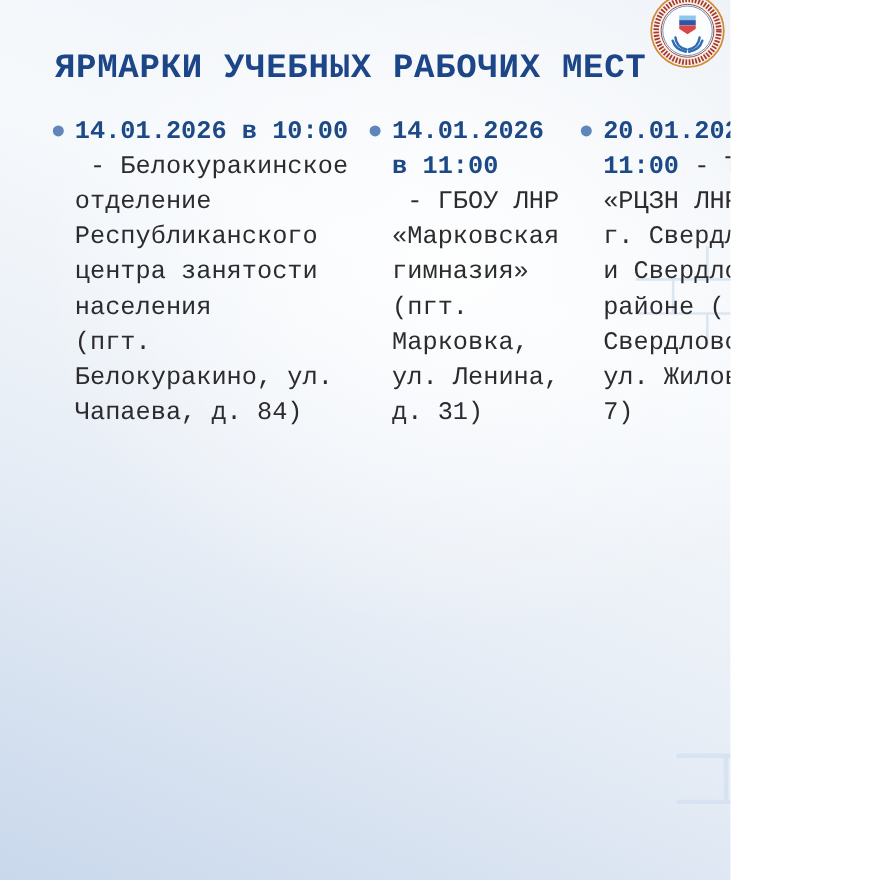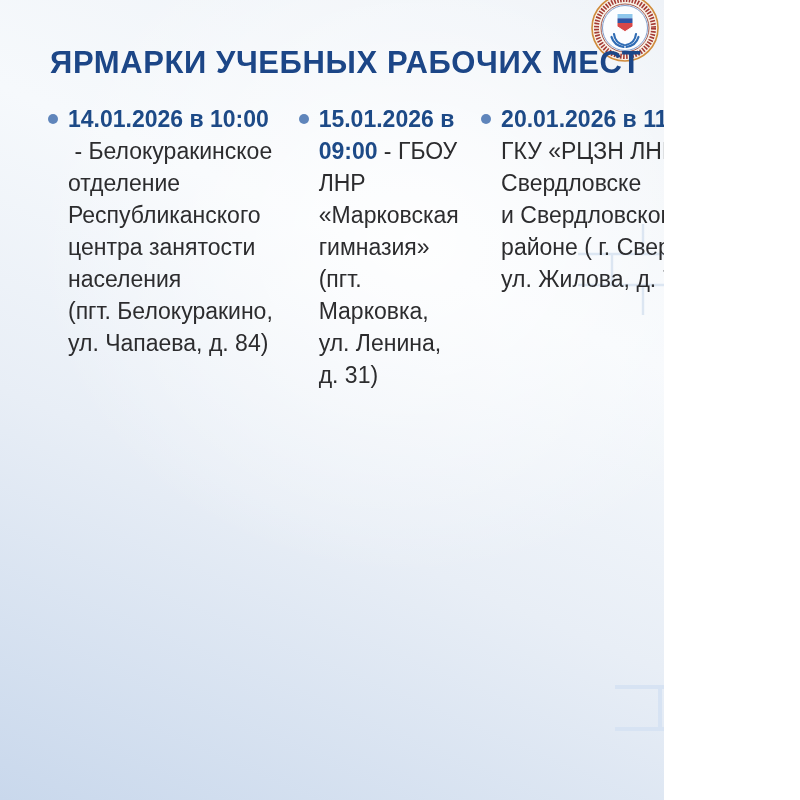--- a/index.html
+++ b/index.html
@@ -6,20 +6,21 @@
   body { font-family: "Liberation Sans", sans-serif; }
 
   .poster {
     position: relative;
     width: 664px;
     height: 800px;
     overflow: hidden;
     background:
       radial-gradient(95% 70% at 62% 30%, rgba(255,255,255,0.85) 0%, rgba(255,255,255,0) 60%),
       linear-gradient(203deg, #eef2f7 0%, #f6f9fc 34%, #e8eef6 62%, #c9d8ec 100%);
+    font-family: Liberation Mono, monospace;
   }
 
   .page-title {
     position: absolute;
     left: 50px;
     top: 44px;
     width: 690px;
     margin: 0;
     font-size: 31px;
     line-height: 38px;
@@ -135,21 +136,21 @@
 
   <h1 class="page-title">ЯРМАРКИ УЧЕБНЫХ РАБОЧИХ МЕСТ</h1>
 
   <ul class="events-list">
       <li class="event-item">
     <span class="event-bullet"></span><span class="event-datetime">14.01.2026 в 10:00</span><span class="event-separator"> - </span><span class="event-details">Белокуракинское отделение
 Республиканского центра занятости населения
 (пгт. Белокуракино, ул. Чапаева, д. 84)</span>
   </li>
       <li class="event-item">
-    <span class="event-bullet"></span><span class="event-datetime">15.01.2026 в 09:00</span><span class="event-separator"> - </span><span class="event-details">ГБОУ ЛНР
+    <span class="event-bullet"></span><span class="event-datetime">14.01.2026 в 11:00</span><span class="event-separator"> - </span><span class="event-details">ГБОУ ЛНР
 «Марковская гимназия»
 (пгт. Марковка, ул. Ленина, д. 31)</span>
   </li>
       <li class="event-item">
     <span class="event-bullet"></span><span class="event-datetime">20.01.2026 в 11:00</span><span class="event-separator"> - </span><span class="event-details">ТО ГКУ «РЦЗН ЛНР» в г. Свердловске
 и Свердловском районе ( г. Свердловск, ул. Жилова, д. 7)</span>
   </li>
     </ul>
 </div>
 

